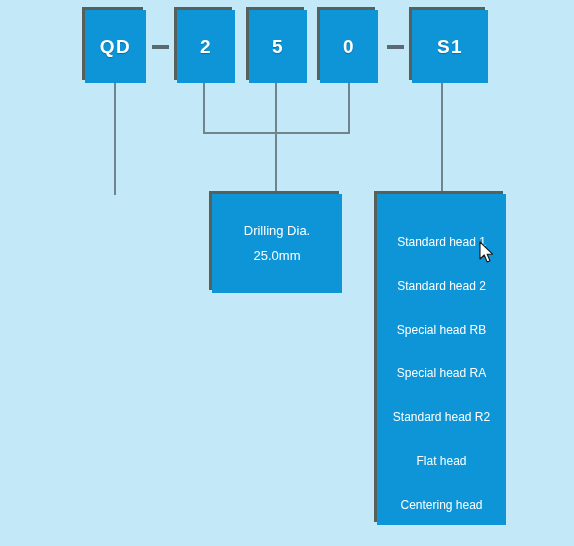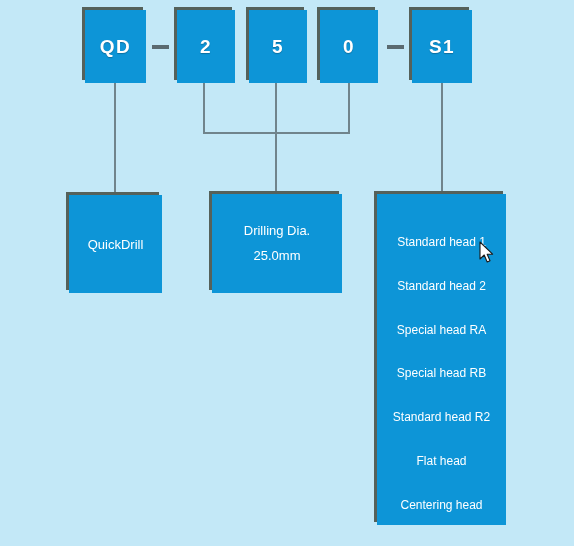--- a/index.html
+++ b/index.html
@@ -41,21 +41,21 @@
     height: 73px;
     font-size: 19px;
     font-weight: bold;
     letter-spacing: 1.5px;
     text-shadow: 0 1px 1px rgba(0,0,0,0.25);
   }
   #code-qd { left: 85px;  width: 61px; }
   #code-2  { left: 177px; width: 58px; }
   #code-5  { left: 249px; width: 58px; }
   #code-0  { left: 320px; width: 58px; }
-  #code-s1 { left: 412px; width: 60px; }
+  #code-s1 { left: 412px; width: 76px; }
 
   
   .dash {
     position: absolute;
     top: 45px;
     width: 17px;
     height: 4px;
     background: #5a6a70;
   }
   #dash-1 { left: 152px; }
@@ -150,34 +150,31 @@
   </div>
 
   <div class="vline" id="lead-qd"></div>
   <div class="vline" id="lead-2"></div>
   <div class="vline" id="lead-5"></div>
   <div class="vline" id="lead-0"></div>
   <div class="hline" id="bracket"></div>
   <div class="vline" id="lead-dia"></div>
   <div class="vline" id="lead-s1"></div>
 
-  <div class="box" id="desc-quickdrill">
-    <span>QuickDrill</span>
-  </div>
 
   <div class="box" id="desc-dia">
     <span>Drilling  Dia.</span>
     <span>25.0mm</span>
   </div>
 
   <div class="box" id="desc-heads">
     <span class="head-item">Standard head 1</span>
     <span class="head-item">Standard head 2</span>
+    <span class="head-item">Special head RB</span>
     <span class="head-item">Special head RA</span>
-    <span class="head-item">Special head RB</span>
     <span class="head-item">Standard head R2</span>
     <span class="head-item">Flat head</span>
     <span class="head-item">Centering head</span>
   </div>
 
   <svg id="mouse-cursor" viewBox="0 0 16 24">
     <polygon points="1,1 1,18 5.2,14 8.2,21 11,19.7 8.2,13.2 13.6,13.2" fill="#ffffff" stroke="#1b1b1b" stroke-width="1.1" stroke-linejoin="round"></polygon>
   </svg>
 
 </div>

